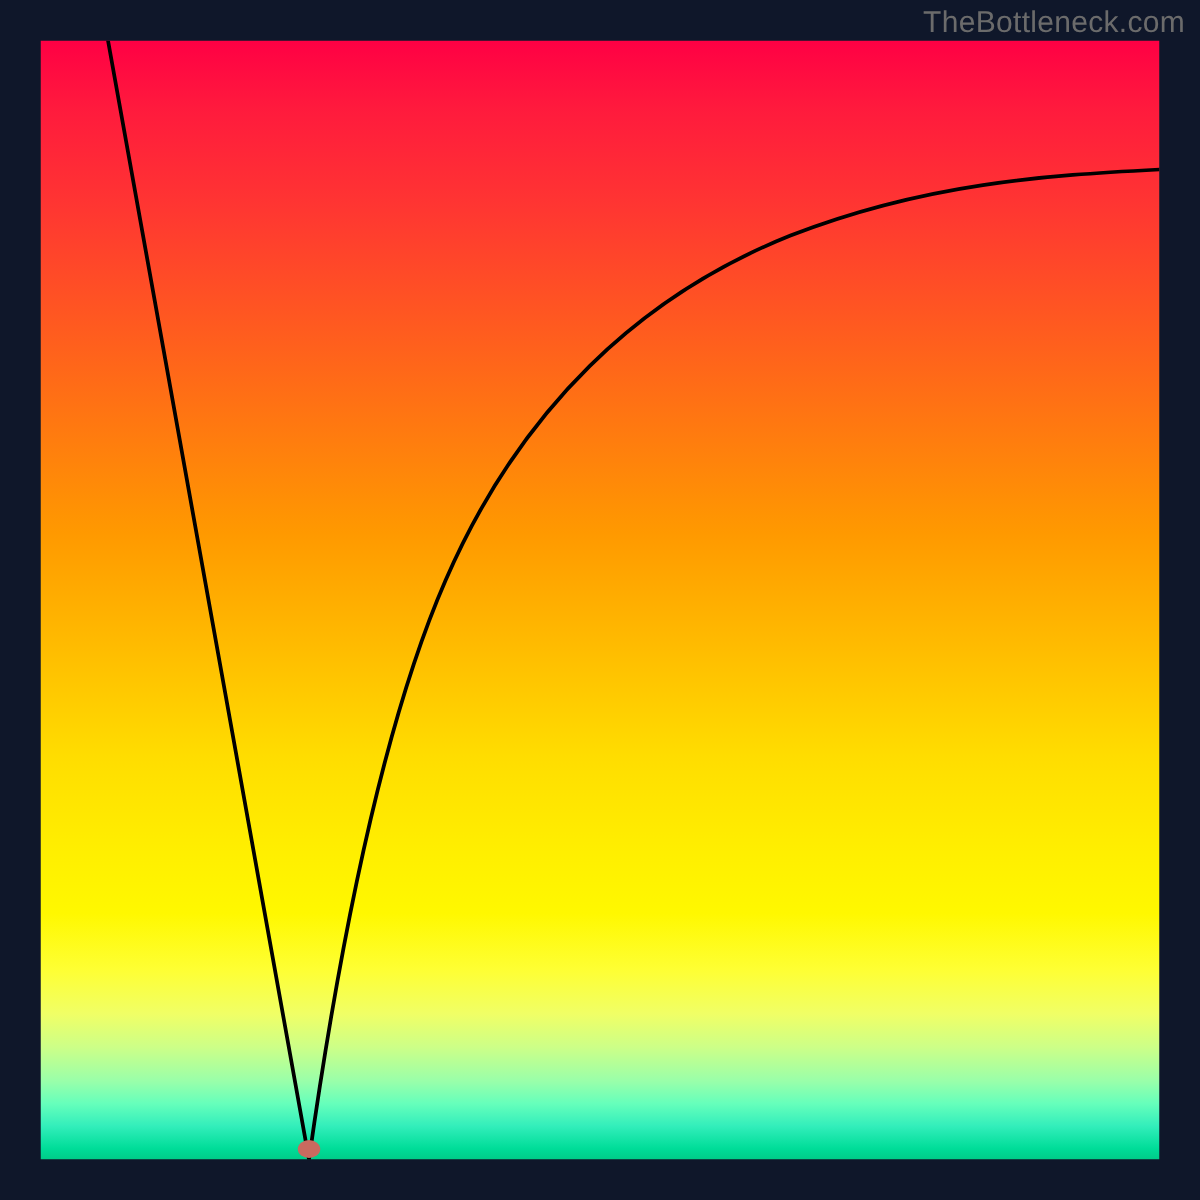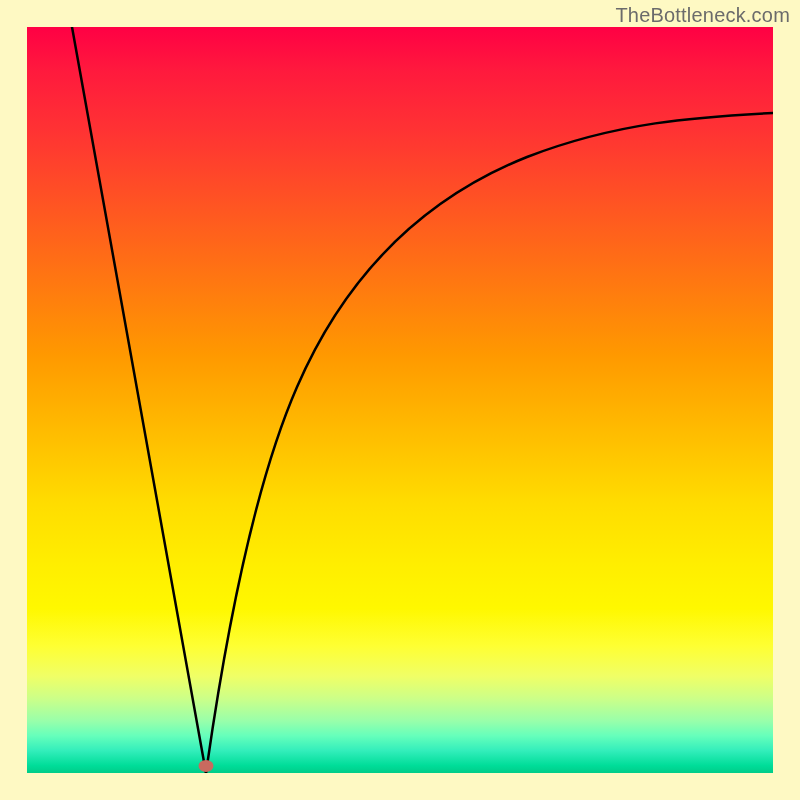--- a/index.html
+++ b/index.html
@@ -9,21 +9,21 @@
     height: 800px;
     background: #000;
     font-family: Arial, Helvetica, sans-serif;
   }
   .frame {
     position: absolute;
     top: 0;
     left: 0;
     width: 800px;
     height: 800px;
-    background: #fef9c3;
+    background: #0f172a;
   }
   .plot-area {
     position: absolute;
     top: 27px;
     left: 27px;
     width: 746px;
     height: 746px;
     overflow: hidden;
   }
   .gradient {

